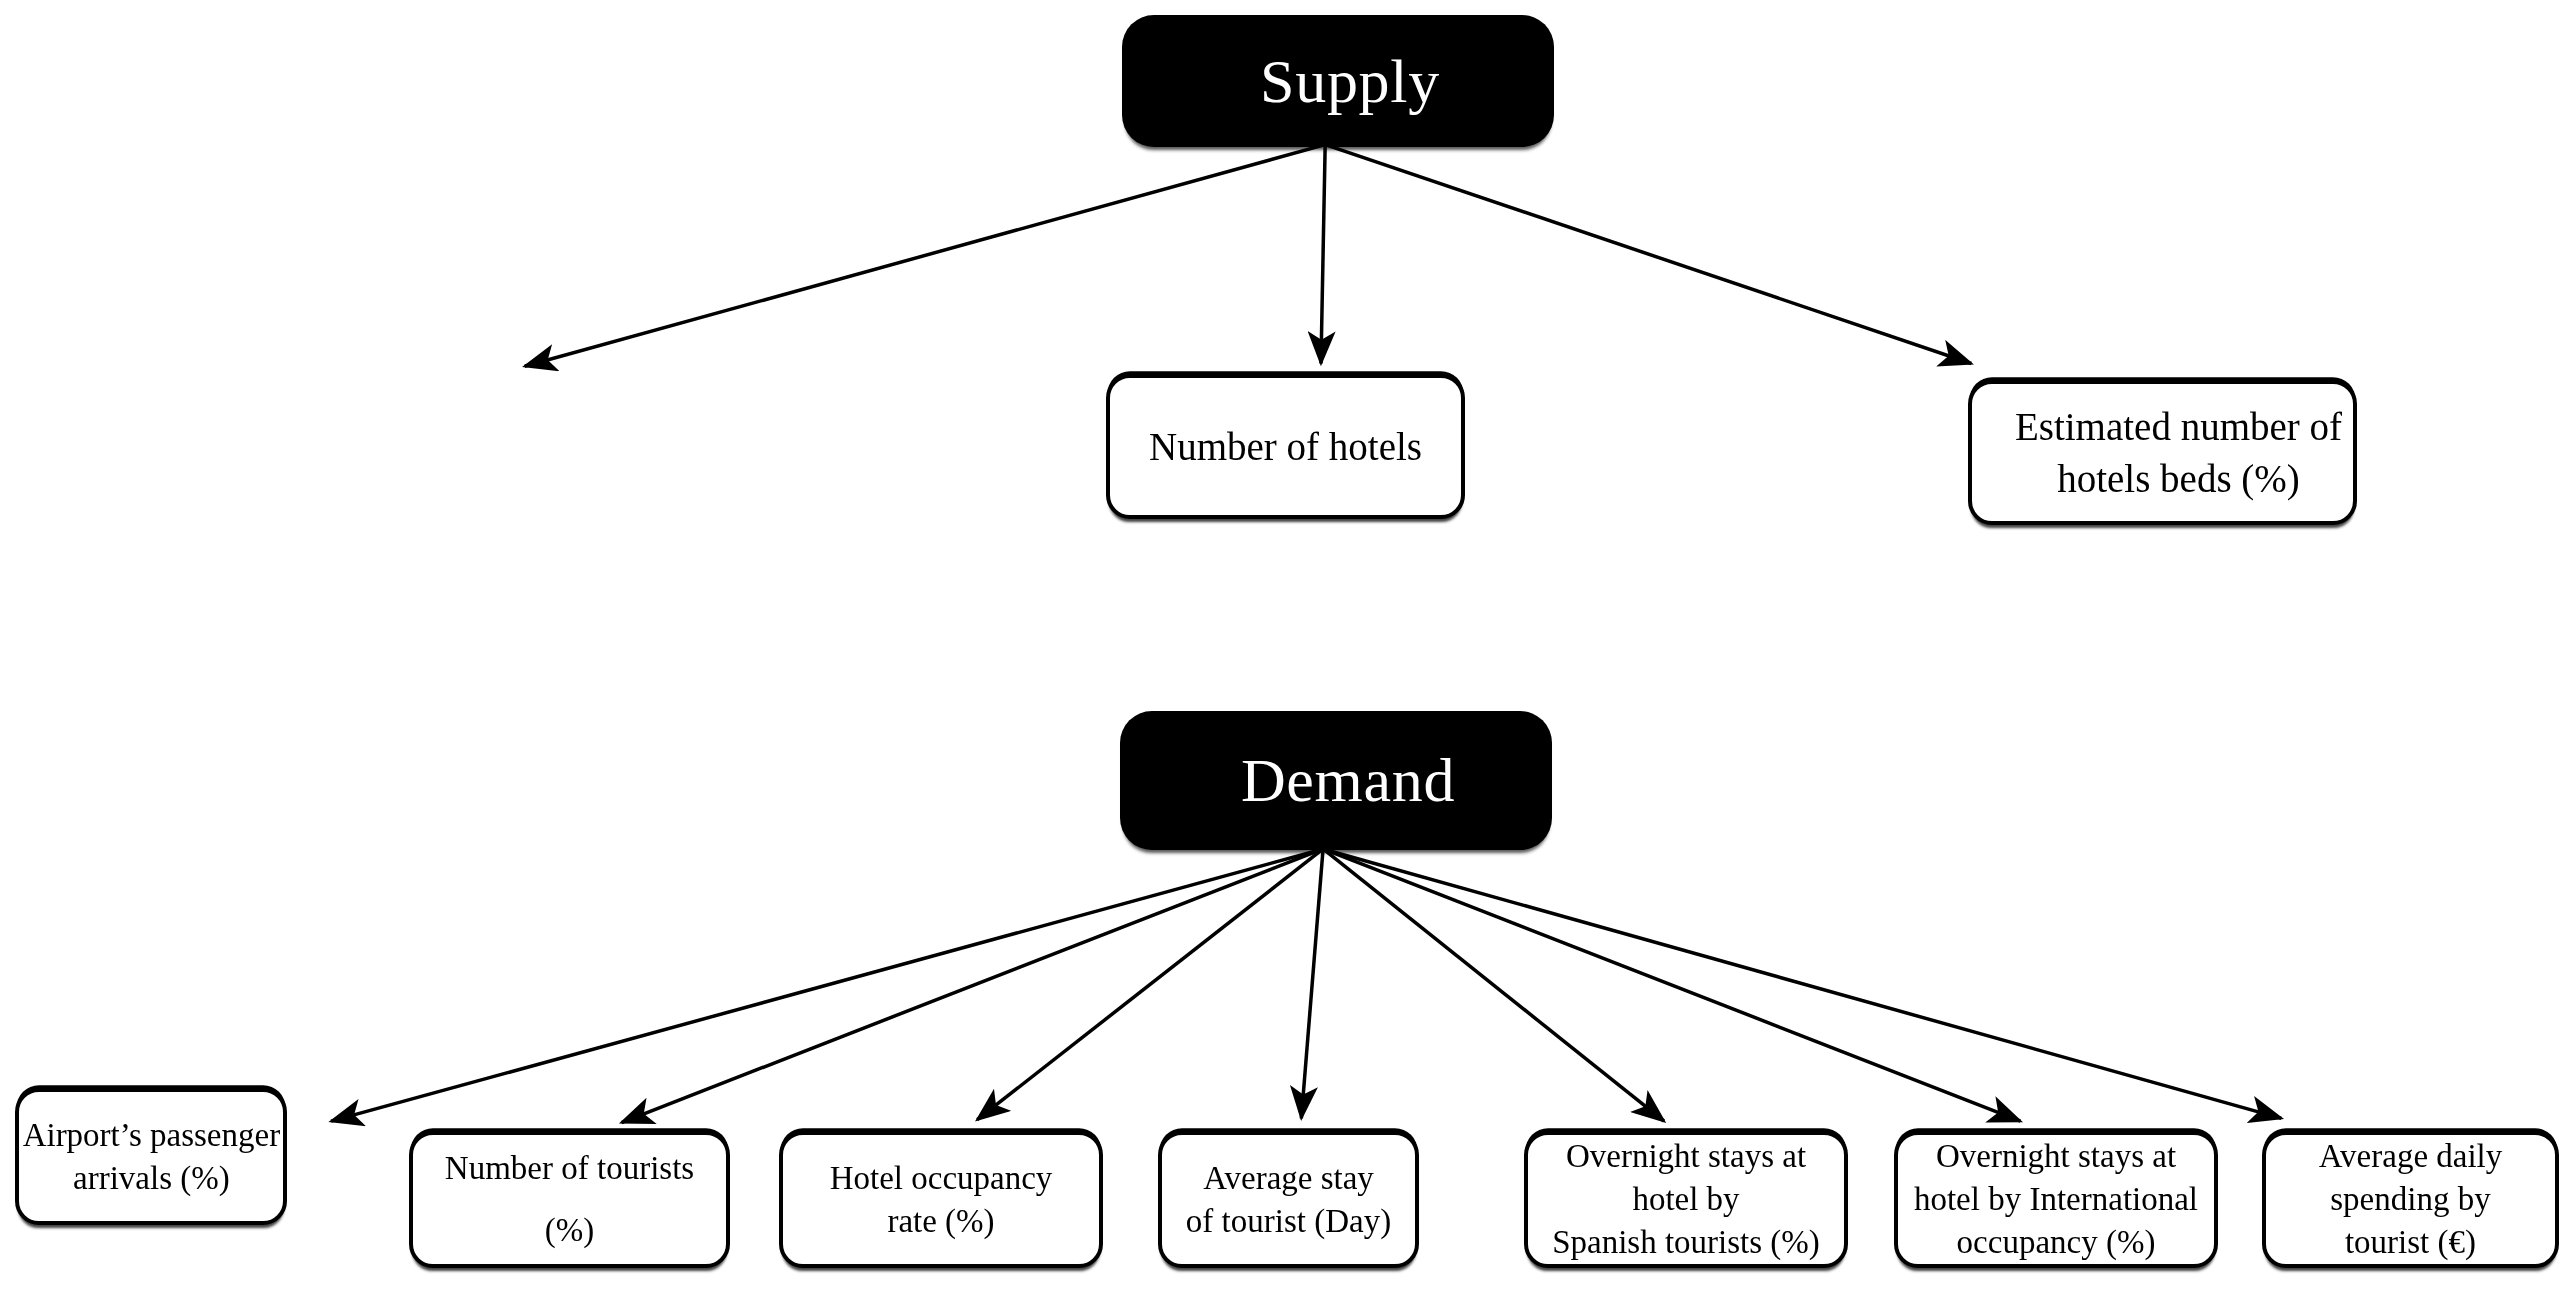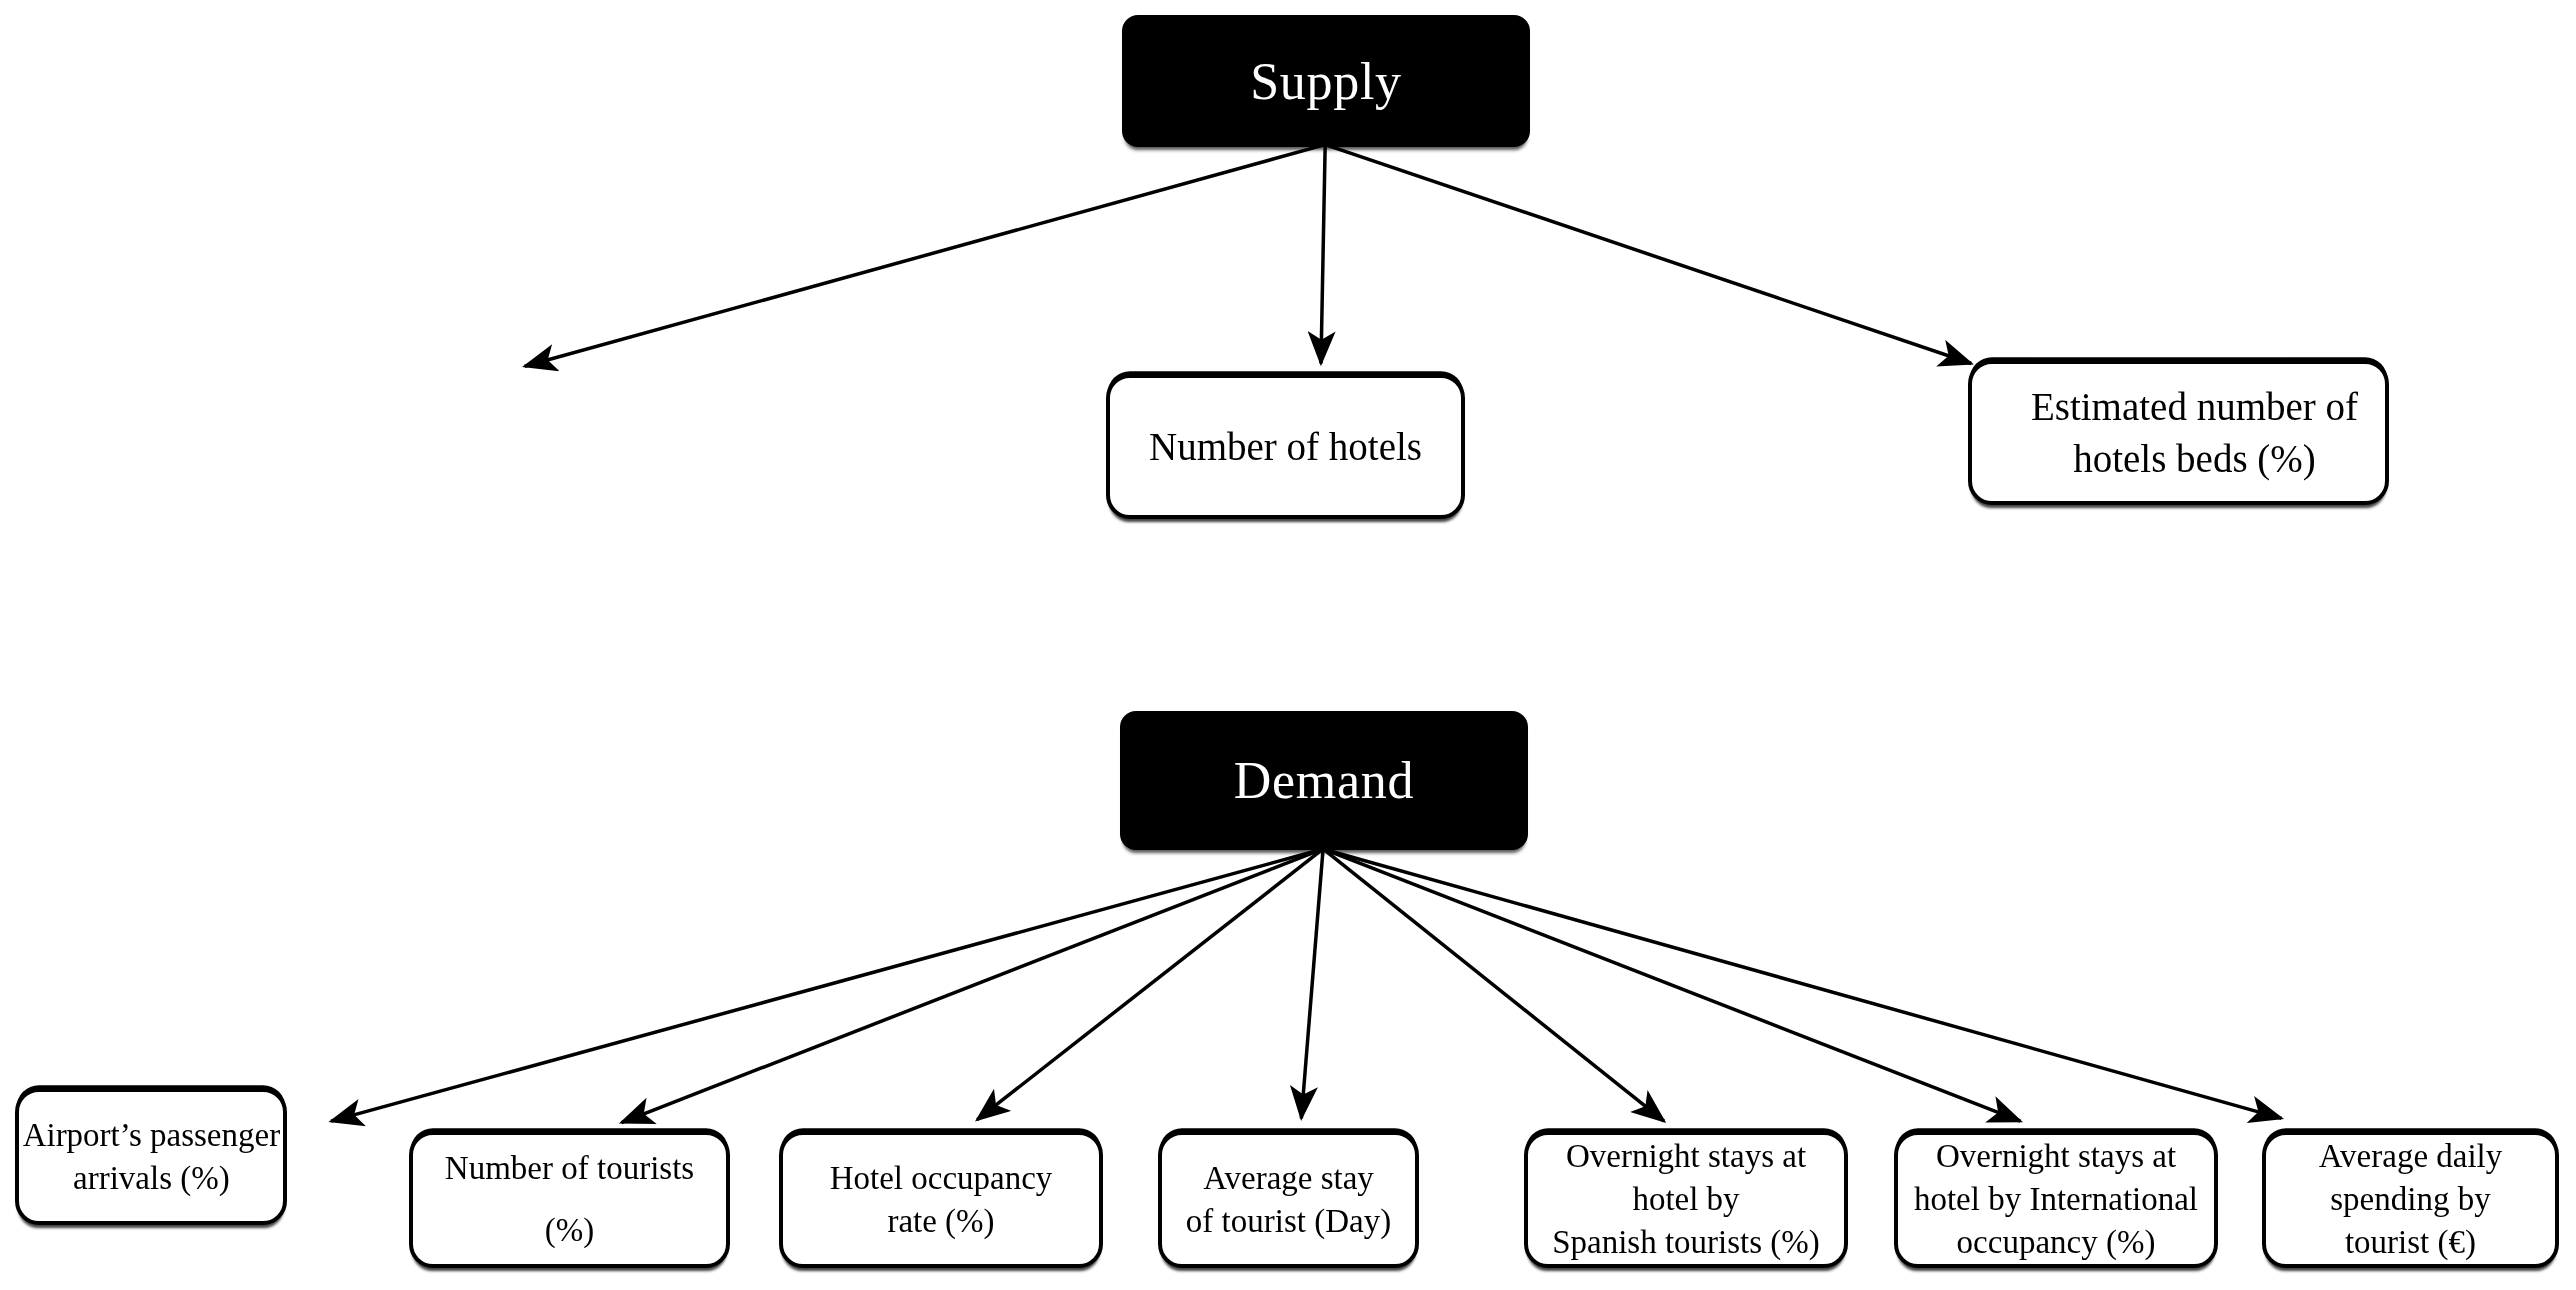--- a/index.html
+++ b/index.html
@@ -7,25 +7,26 @@
     position:relative;
     width:2576px;height:1291px;
     background:#ffffff;
     font-family:"Liberation Serif","DejaVu Serif",serif;
     overflow:hidden;
   }
   .root-node{
     position:absolute;
     background:#000000;
     color:#ffffff;
-    border-radius:16px;
+    border-radius:32px;
     display:flex;align-items:center;justify-content:center;
-    font-size:52px;
+    font-size:62px;
     letter-spacing:0.7px;
     box-shadow:0 6.3px 3.5px -3.5px rgba(0,0,0,0.65);
+    padding-left:24px;
   }
   .leaf{
     position:absolute;
     background:#ffffff;
     border:4.2px solid #000000;
     border-radius:24px;
     display:flex;flex-direction:column;align-items:center;justify-content:center;
     text-align:center;
     color:#000000;
     box-shadow:0 -4.2px 0 -1.4px #000000, 0 5.6px 2.8px -3.5px rgba(0,0,0,0.75);
@@ -64,21 +65,21 @@
 
   <div class="root-node" style="left:1122px;top:15.4px;width:408px;height:132px;">
     <span>Supply</span>
   </div>
 
 
   <div class="leaf row1" style="left:1106px;top:374px;width:359px;height:145px;">
     <div class="line">Number of hotels</div>
   </div>
 
-  <div class="leaf row1" style="left:1968px;top:360px;width:421px;height:145px;padding-left:32px;">
+  <div class="leaf row1" style="left:1968px;top:380px;width:389px;height:145px;padding-left:32px;">
     <div class="line">Estimated number of</div>
     <div class="line">hotels beds (%)</div>
   </div>
 
   <div class="root-node" style="left:1120px;top:711px;width:408px;height:139px;">
     <span>Demand</span>
   </div>
 
   <div class="leaf row2" style="left:15.4px;top:1088px;width:272px;height:137px;">
     <div class="line">Airport’s passenger</div>

